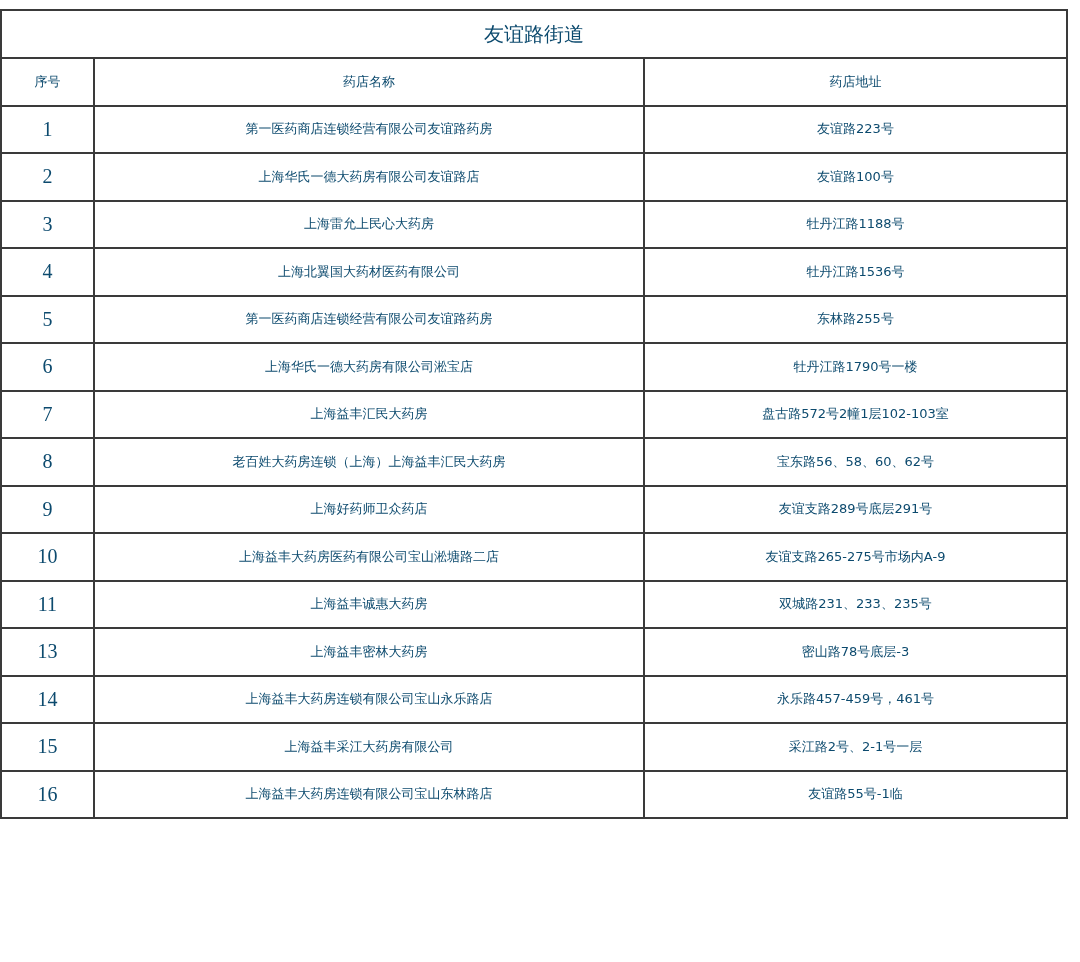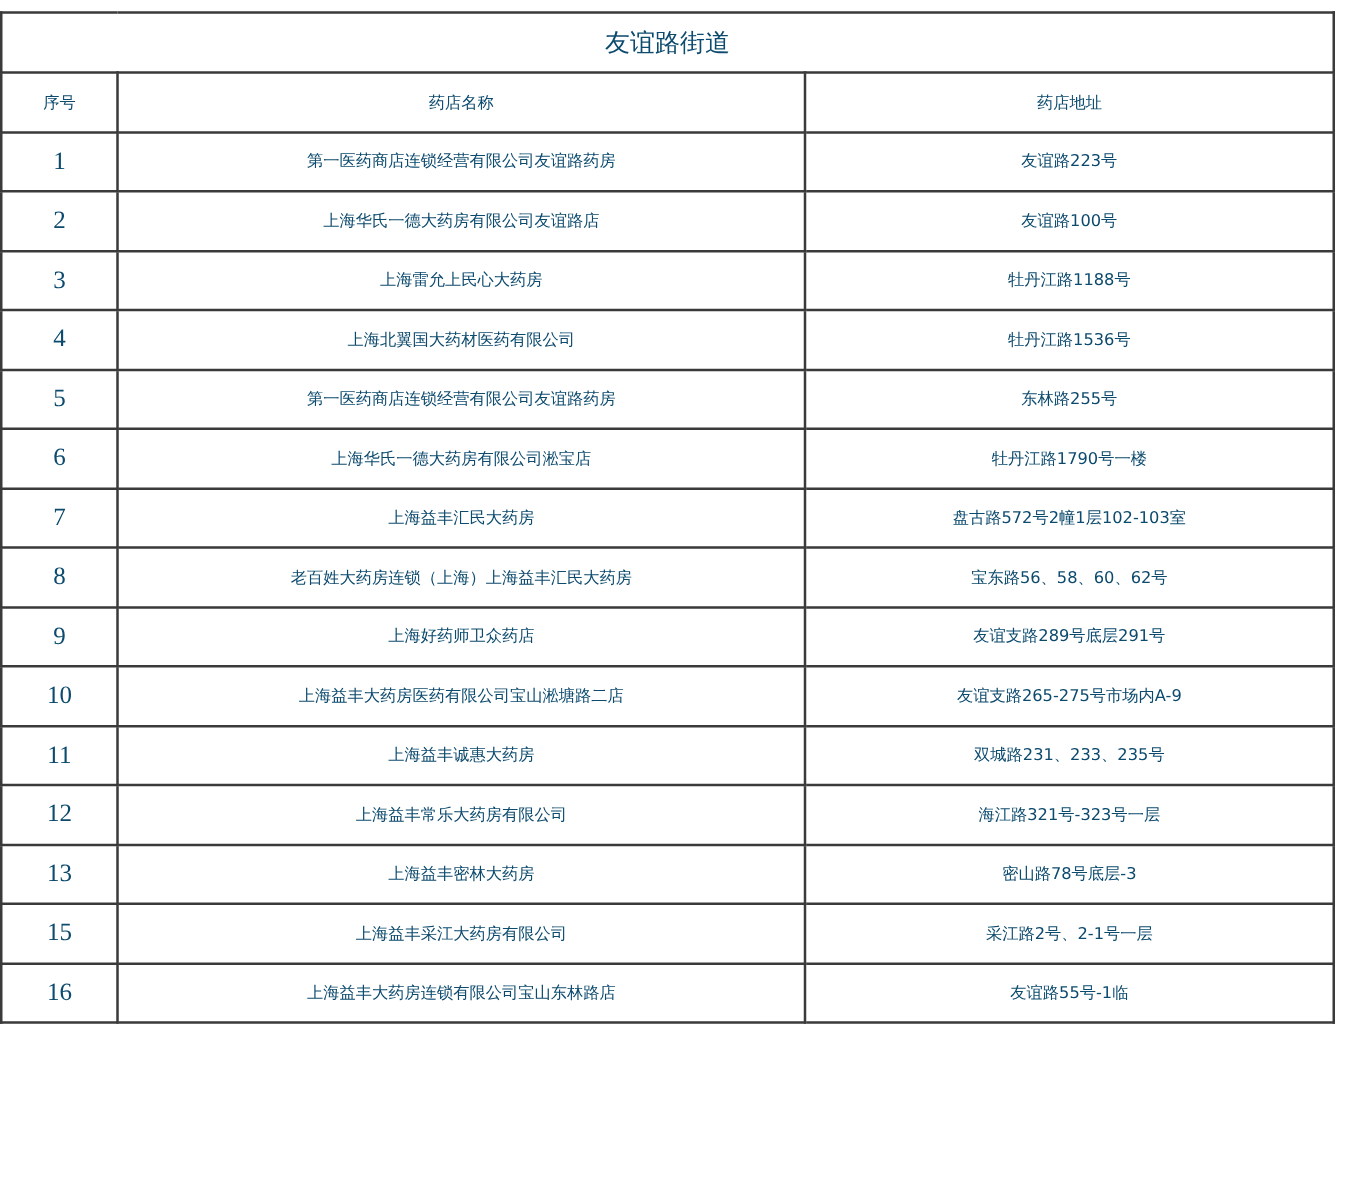--- a/index.html
+++ b/index.html
@@ -88,28 +88,28 @@
         <td class="num">10</td>
         <td>上海益丰大药房医药有限公司宝山淞塘路二店</td>
         <td>友谊支路265-275号市场内A-9</td>
       </tr>
       <tr>
         <td class="num">11</td>
         <td>上海益丰诚惠大药房</td>
         <td>双城路231、233、235号</td>
       </tr>
       <tr>
-        <td class="num">12</td>
-        <td>上海益丰常乐大药房有限公司</td>
-        <td>海江路321号-323号一层</td>
-      </tr>
-      <tr>
         <td class="num">13</td>
         <td>上海益丰密林大药房</td>
         <td>密山路78号底层-3</td>
+      </tr>
+      <tr>
+        <td class="num">14</td>
+        <td>上海益丰大药房连锁有限公司宝山永乐路店</td>
+        <td>永乐路457-459号，461号</td>
       </tr>
       <tr>
         <td class="num">15</td>
         <td>上海益丰采江大药房有限公司</td>
         <td>采江路2号、2-1号一层</td>
       </tr>
       <tr>
         <td class="num">16</td>
         <td>上海益丰大药房连锁有限公司宝山东林路店</td>
         <td>友谊路55号-1临</td>

